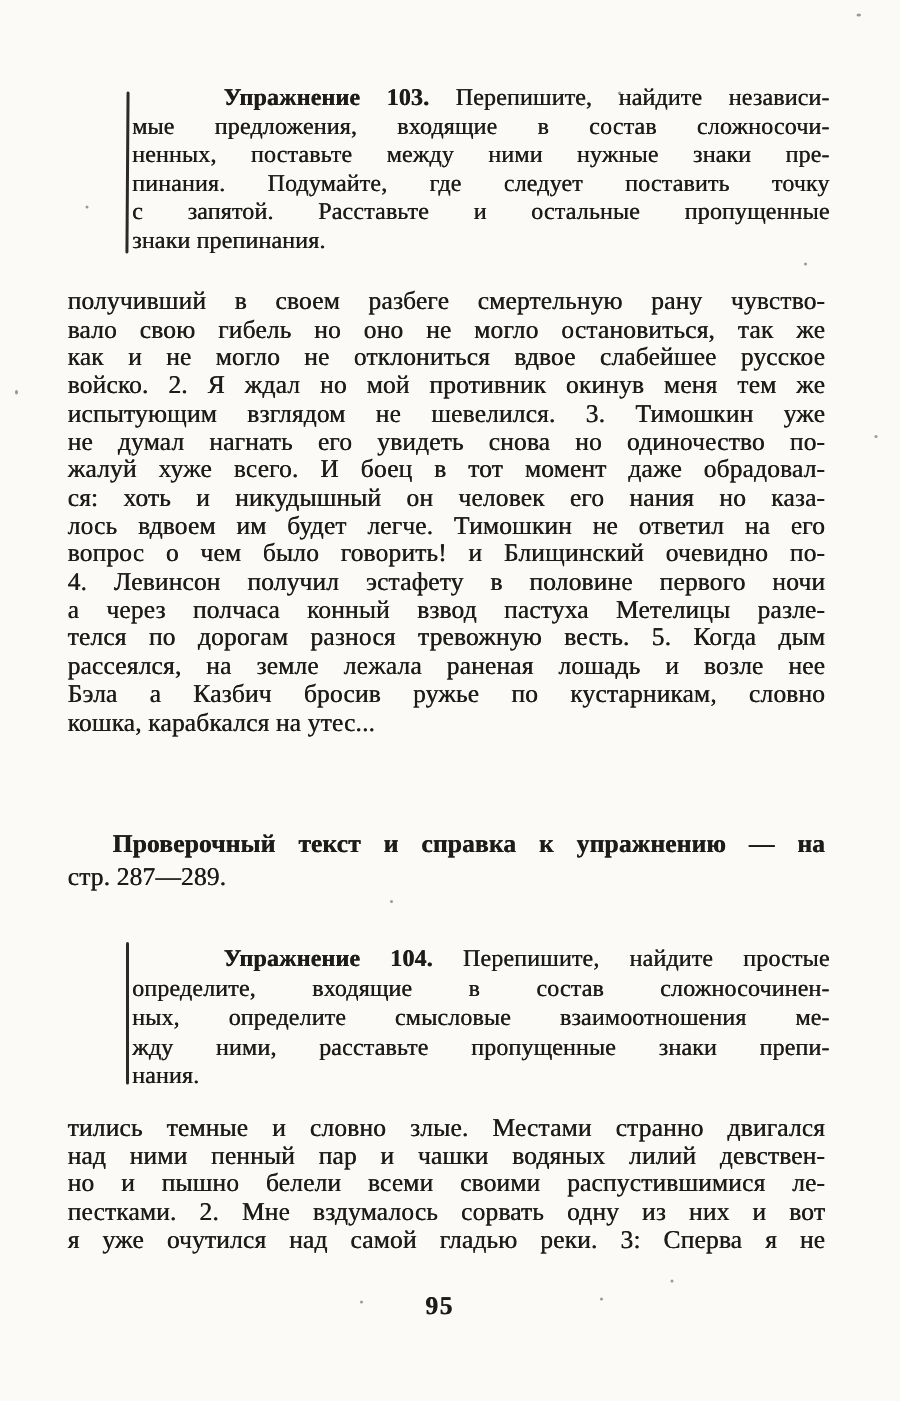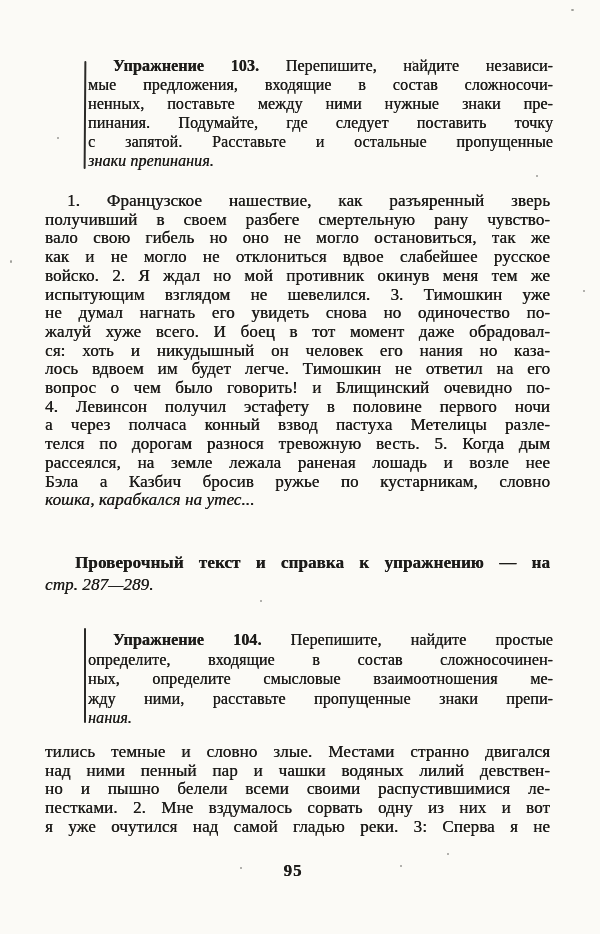--- a/index.html
+++ b/index.html
@@ -14,29 +14,29 @@
     background:#fbfaf6;
     color:#1d1c1a;
     overflow:hidden;
     text-shadow:0.3px 0 0 currentColor; 
   }
   section{position:absolute;}
   
   .instr{left:88px;width:465px;font-size:16px;letter-spacing:0.1px;}
   .instr103{top:56px;line-height:19px;}
   .instr104{top:630px;line-height:19.5px;}
-  .instr b{font-weight:700;}
+  .instr b{font-weight:700;margin-left:36px;}
   
   .bodytxt{left:45px;width:505px;font-size:17px;line-height:18.7px;letter-spacing:0.1px;}
   .body103{top:192px;}
   .note{top:552px;line-height:21.5px;}
   .body104{top:743px;}
   
   .jline{text-align:justify;text-align-last:justify;}
-  .lline{text-align:left;font-style:italic;}
+  .lline{text-align:left;}
   .ind1{padding-left:25px;}  
   .ind2{padding-left:22px;}  
   .ind3{padding-left:30px;font-weight:bold;}  
   
   .margin-mark{
     position:absolute;left:84px;width:2px;background:#2b2a28;border-radius:1px;
   }
   .mark1{top:61px;height:108px;transform:rotate(0.4deg);}
   .mark2{top:628px;height:95px;}
   .pagenum{
@@ -57,21 +57,20 @@
   <section class="instr instr103">
     <div class="jline ind1"><b>Упражнение 103.</b> <span>Перепишите, найдите независи-</span></div>
     <div class="jline">мые предложения, входящие в состав сложносочи-</div>
     <div class="jline">ненных, поставьте между ними нужные знаки пре-</div>
     <div class="jline">пинания. Подумайте, где следует поставить точку</div>
     <div class="jline">с запятой. Расставьте и остальные пропущенные</div>
     <div class="lline">знаки препинания.</div>
   </section>
 
   <section class="bodytxt body103">
-    <div class="jline ind2">1. Французское нашествие, как разъяренный зверь</div>
     <div class="jline">получивший в своем разбеге смертельную рану чувство-</div>
     <div class="jline">вало свою гибель но оно не могло остановиться, так же</div>
     <div class="jline">как и не могло не отклониться вдвое слабейшее русское</div>
     <div class="jline">войско. 2. Я ждал но мой противник окинув меня тем же</div>
     <div class="jline">испытующим взглядом не шевелился. 3. Тимошкин уже</div>
     <div class="jline">не думал нагнать его увидеть снова но одиночество по-</div>
     <div class="jline">жалуй хуже всего. И боец в тот момент даже обрадовал-</div>
     <div class="jline">ся: хоть и никудышный он человек его нания но каза-</div>
     <div class="jline">лось вдвоем им будет легче. Тимошкин не ответил на его</div>
     <div class="jline">вопрос о чем было говорить! и Блищинский очевидно по-</div>

